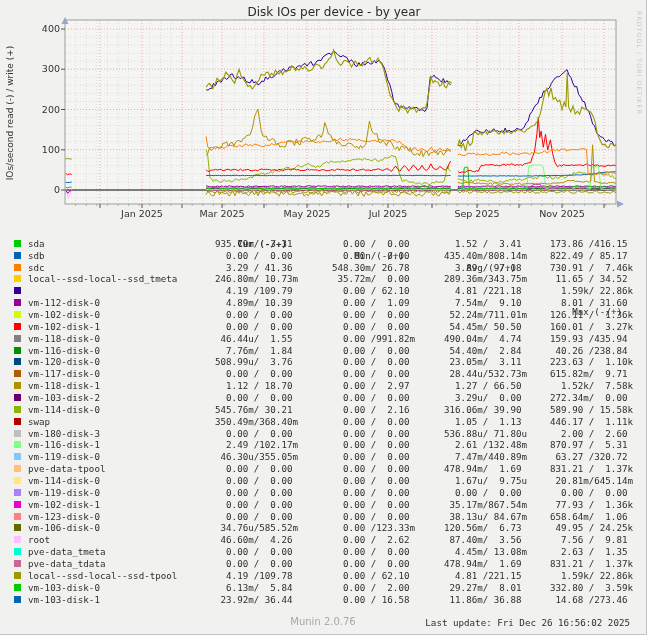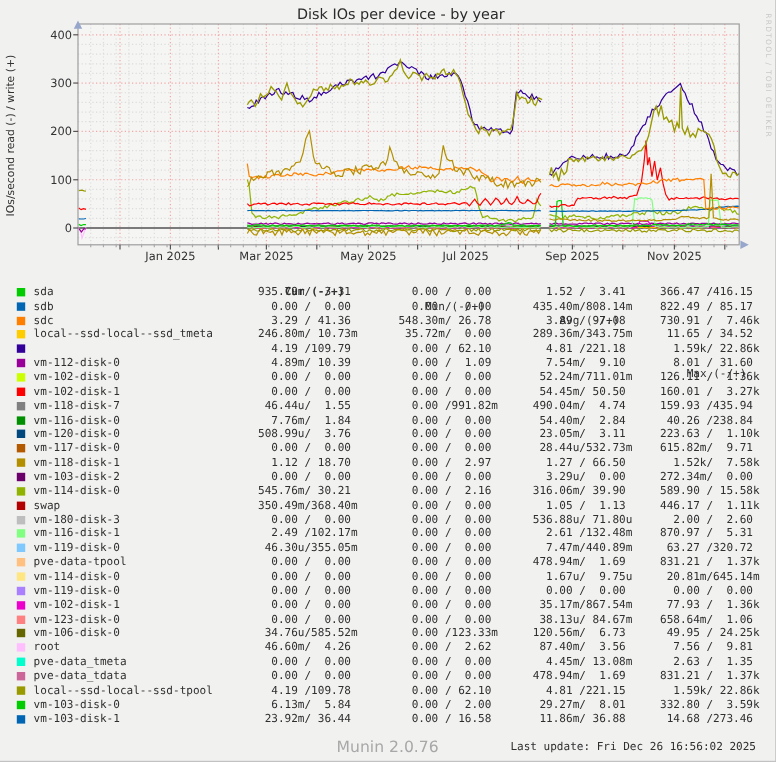--- a/index.html
+++ b/index.html
@@ -22,21 +22,21 @@
   .c1{position:absolute;right:349px;}
   .c2{position:absolute;right:232px;}
   .c3{position:absolute;right:120px;}
   .c4{position:absolute;right:14px;}
   .h1{position:absolute;right:360px;font-weight:bold;}
   .h2{position:absolute;right:243px;}
   .h3{position:absolute;right:131px;}
   .h4{position:absolute;right:25px;margin-top:32px;}
   .lupd{position:absolute;right:17px;}
   .footer{position:absolute;top:616px;left:0;width:100%;text-align:center;
-          font-size:13px;color:#a8a8a8;}
+          font-size:10px;color:#a8a8a8;}
 </style>
 </head>
 <body>
 
 <div class="frame">
   <div class="title">Disk IOs per device - by year</div>
   <div class="ylabel">IOs/second read (-) / write (+)</div>
   <div class="watermark">RRDTOOL / TOBI OETIKER</div>
   <div class="chart" id="chart"><svg width="647" height="222" viewBox="0 0 647 222">
         <rect x="65" y="20" width="551" height="184" fill="#f5f5f4"></rect>
@@ -246,29 +246,29 @@
       </svg></div>
 
   <div class="legend">
     <div class="lrow">
       <span class="h1">Cur (-/+)</span>
       <span class="h2">Min (-/+)</span>
       <span class="h3">Avg (-/+)</span>
       <span class="h4">Max (-/+)</span>
     </div>
     <div id="legend-rows">
-        <div class="lrow"><span class="sw" style="background: rgb(0, 204, 0);"></span><span class="lname">sda</span><span class="c1">935.79m/  3.31 </span><span class="c2">  0.00 /  0.00 </span><span class="c3">  1.52 /  3.41 </span><span class="c4">366.47 /416.15 </span></div>
+        <div class="lrow"><span class="sw" style="background: rgb(0, 204, 0);"></span><span class="lname">sda</span><span class="c1">935.79m/  3.31 </span><span class="c2">  0.00 /  0.00 </span><span class="c3">  1.52 /  3.41 </span><span class="c4">173.86 /416.15 </span></div>
         <div class="lrow"><span class="sw" style="background: rgb(0, 102, 179);"></span><span class="lname">sdb</span><span class="c1">  0.00 /  0.00 </span><span class="c2">  0.00 /  0.00 </span><span class="c3">435.40m/808.14m</span><span class="c4">822.49 / 85.17 </span></div>
         <div class="lrow"><span class="sw" style="background: rgb(255, 128, 0);"></span><span class="lname">sdc</span><span class="c1">  3.29 / 41.36 </span><span class="c2">548.30m/ 26.78 </span><span class="c3">  3.89 / 97.08 </span><span class="c4">730.91 /  7.46k</span></div>
         <div class="lrow"><span class="sw" style="background: rgb(255, 204, 0);"></span><span class="lname">local--ssd-local--ssd_tmeta</span><span class="c1">246.80m/ 10.73m</span><span class="c2"> 35.72m/  0.00 </span><span class="c3">289.36m/343.75m</span><span class="c4"> 11.65 / 34.52 </span></div>
         <div class="lrow"><span class="sw" style="background: rgb(51, 0, 153);"></span><span class="c1">  4.19 /109.79 </span><span class="c2">  0.00 / 62.10 </span><span class="c3">  4.81 /221.18 </span><span class="c4">  1.59k/ 22.86k</span></div>
         <div class="lrow"><span class="sw" style="background: rgb(153, 0, 153);"></span><span class="lname">vm-112-disk-0</span><span class="c1">  4.89m/ 10.39 </span><span class="c2">  0.00 /  1.09 </span><span class="c3">  7.54m/  9.10 </span><span class="c4">  8.01 / 31.60 </span></div>
         <div class="lrow"><span class="sw" style="background: rgb(204, 255, 0);"></span><span class="lname">vm-102-disk-0</span><span class="c1">  0.00 /  0.00 </span><span class="c2">  0.00 /  0.00 </span><span class="c3"> 52.24m/711.01m</span><span class="c4">126.11 /  1.36k</span></div>
         <div class="lrow"><span class="sw" style="background: rgb(255, 0, 0);"></span><span class="lname">vm-102-disk-1</span><span class="c1">  0.00 /  0.00 </span><span class="c2">  0.00 /  0.00 </span><span class="c3"> 54.45m/ 50.50 </span><span class="c4">160.01 /  3.27k</span></div>
-        <div class="lrow"><span class="sw" style="background: rgb(128, 128, 128);"></span><span class="lname">vm-118-disk-7</span><span class="c1"> 46.44u/  1.55 </span><span class="c2">  0.00 /991.82m</span><span class="c3">490.04m/  4.74 </span><span class="c4">159.93 /435.94 </span></div>
+        <div class="lrow"><span class="sw" style="background: rgb(128, 128, 128);"></span><span class="lname">vm-118-disk-0</span><span class="c1"> 46.44u/  1.55 </span><span class="c2">  0.00 /991.82m</span><span class="c3">490.04m/  4.74 </span><span class="c4">159.93 /435.94 </span></div>
         <div class="lrow"><span class="sw" style="background: rgb(0, 143, 0);"></span><span class="lname">vm-116-disk-0</span><span class="c1">  7.76m/  1.84 </span><span class="c2">  0.00 /  0.00 </span><span class="c3"> 54.40m/  2.84 </span><span class="c4"> 40.26 /238.84 </span></div>
         <div class="lrow"><span class="sw" style="background: rgb(0, 72, 125);"></span><span class="lname">vm-120-disk-0</span><span class="c1">508.99u/  3.76 </span><span class="c2">  0.00 /  0.00 </span><span class="c3"> 23.05m/  3.11 </span><span class="c4">223.63 /  1.10k</span></div>
         <div class="lrow"><span class="sw" style="background: rgb(179, 90, 0);"></span><span class="lname">vm-117-disk-0</span><span class="c1">  0.00 /  0.00 </span><span class="c2">  0.00 /  0.00 </span><span class="c3"> 28.44u/532.73m</span><span class="c4">615.82m/  9.71 </span></div>
         <div class="lrow"><span class="sw" style="background: rgb(179, 143, 0);"></span><span class="lname">vm-118-disk-1</span><span class="c1">  1.12 / 18.70 </span><span class="c2">  0.00 /  2.97 </span><span class="c3">  1.27 / 66.50 </span><span class="c4">  1.52k/  7.58k</span></div>
         <div class="lrow"><span class="sw" style="background: rgb(107, 0, 107);"></span><span class="lname">vm-103-disk-2</span><span class="c1">  0.00 /  0.00 </span><span class="c2">  0.00 /  0.00 </span><span class="c3">  3.29u/  0.00 </span><span class="c4">272.34m/  0.00 </span></div>
         <div class="lrow"><span class="sw" style="background: rgb(143, 179, 0);"></span><span class="lname">vm-114-disk-0</span><span class="c1">545.76m/ 30.21 </span><span class="c2">  0.00 /  2.16 </span><span class="c3">316.06m/ 39.90 </span><span class="c4">589.90 / 15.58k</span></div>
         <div class="lrow"><span class="sw" style="background: rgb(179, 0, 0);"></span><span class="lname">swap</span><span class="c1">350.49m/368.40m</span><span class="c2">  0.00 /  0.00 </span><span class="c3">  1.05 /  1.13 </span><span class="c4">446.17 /  1.11k</span></div>
         <div class="lrow"><span class="sw" style="background: rgb(190, 190, 190);"></span><span class="lname">vm-180-disk-3</span><span class="c1">  0.00 /  0.00 </span><span class="c2">  0.00 /  0.00 </span><span class="c3">536.88u/ 71.80u</span><span class="c4">  2.00 /  2.60 </span></div>
         <div class="lrow"><span class="sw" style="background: rgb(128, 255, 128);"></span><span class="lname">vm-116-disk-1</span><span class="c1">  2.49 /102.17m</span><span class="c2">  0.00 /  0.00 </span><span class="c3">  2.61 /132.48m</span><span class="c4">870.97 /  5.31 </span></div>
         <div class="lrow"><span class="sw" style="background: rgb(128, 201, 255);"></span><span class="lname">vm-119-disk-0</span><span class="c1"> 46.30u/355.05m</span><span class="c2">  0.00 /  0.00 </span><span class="c3">  7.47m/440.89m</span><span class="c4"> 63.27 /320.72 </span></div>

